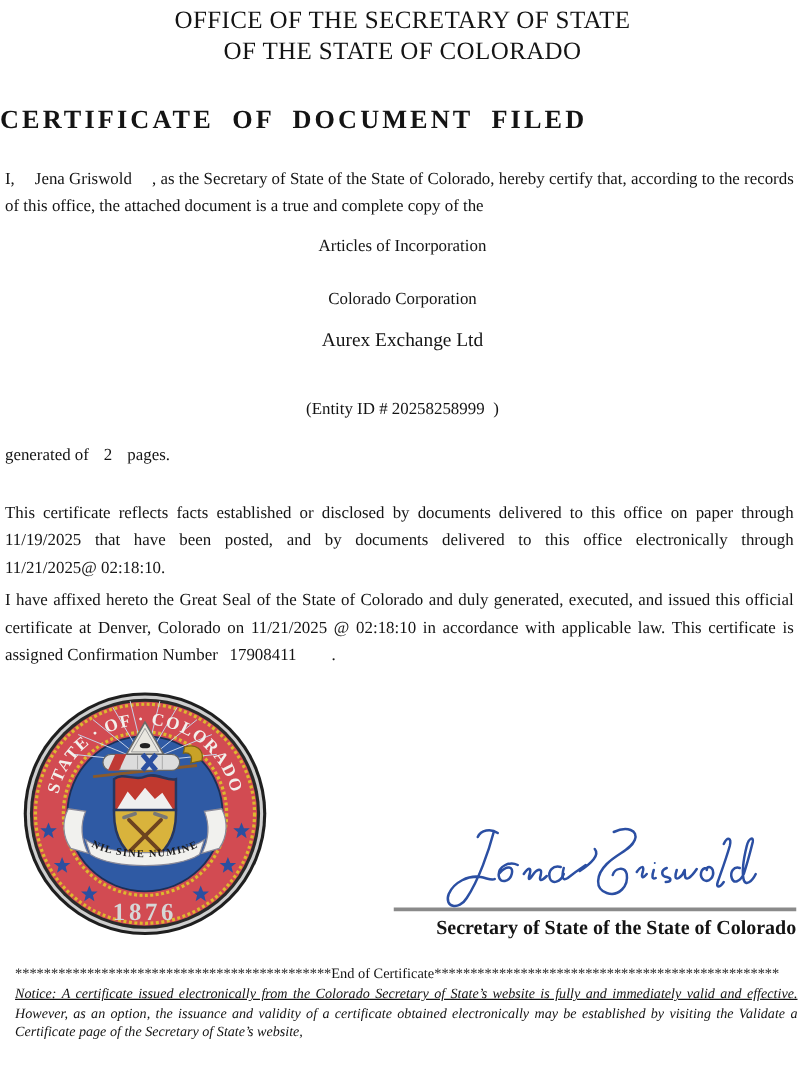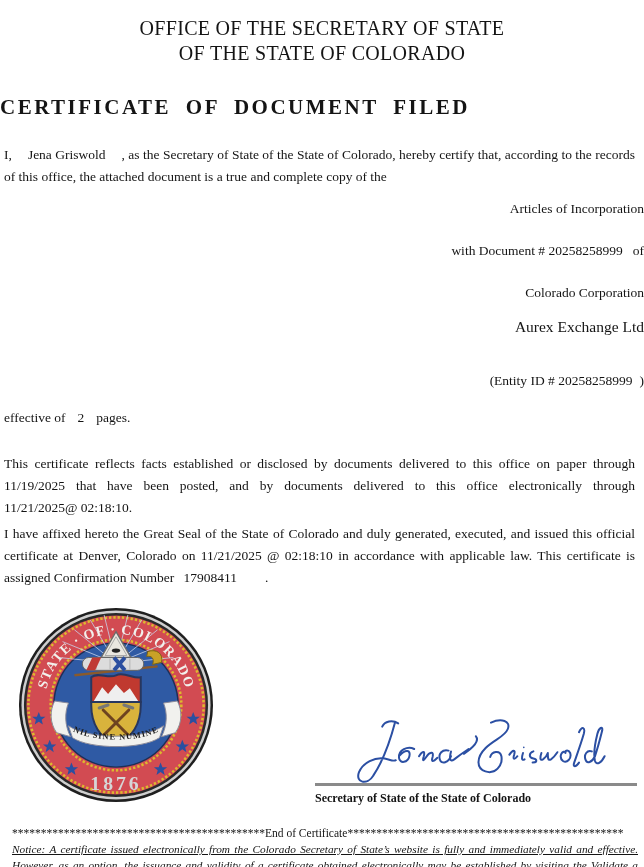--- a/index.html
+++ b/index.html
@@ -1,43 +1,43 @@
 <!DOCTYPE html>
 <html><head>
 <meta charset="utf-8">
 <style>
   html,body{margin:0;padding:0;background:#fff;}
   body{width:644px;height:867px;overflow:hidden;font-family:"Liberation Serif",serif;color:#141414;}
   .page{width:644px;height:867px;position:relative;}
-  .hdr{padding-top:16px;text-align:center;font-size:20px;line-height:25px;letter-spacing:0.3px;}
+  .hdr{padding-top:4px;text-align:center;font-size:20px;line-height:25px;letter-spacing:0.3px;}
   .title{margin:28px 0 0 0;text-align:left;font-size:21px;font-weight:bold;letter-spacing:2.5px;word-spacing:7px;line-height:26px;}
   .para{margin:0;padding:0 9px 0 4px;font-size:13.5px;line-height:22px;}
   .just{text-align:justify;}
-  .center{margin:0;text-align:right;font-size:13.5px;line-height:22px;}
+  .center{margin:0;text-align:center;font-size:13.5px;line-height:22px;}
   .mt-p1{margin-top:24px;}
   .mt-articles{margin-top:10px;}
   .mt-withdoc{margin-top:20px;}
   .entity-name{font-size:15.5px;margin-top:12px;}
   .mt-corp{margin-top:20px;}
   .mt-entityid{margin-top:32px;}
   .mt-consist{margin-top:15px;}
   .mt-facts{margin-top:24px;}
   .mt-issue{margin-top:4px;}
   .gap-name{margin:0 16px;}
   .gap-md{margin:0 12px;}
   .gap-of{margin-left:10px;}
   .gap-paren{margin-left:7px;}
   .gap-conf{margin-left:6px;margin-right:28px;}
   .val{white-space:nowrap;}
   .seal-sig-row{position:relative;height:200px;margin-top:17px;}
   .seal{position:absolute;left:17px;top:0;width:198px;height:198px;}
   .sig-block{position:absolute;right:7px;bottom:0;width:322px;}
   .sig-svg{display:block;margin:0 0 -6px 14px;}
   .sig-line{border-top:3px solid #8a8a8a;width:100%;}
-  .sig-label{text-align:left;font-weight:bold;font-size:12px;padding-top:5px;}
+  .sig-label{text-align:right;font-weight:bold;font-size:16px;padding-top:5px;}
   .footer{margin-top:19px;padding:0 6px 0 12px;}
   .endline{font-size:11.5px;line-height:16px;white-space:nowrap;overflow:hidden;}
   .notice{margin:1px 0 0 0;font-style:italic;font-size:11.3px;line-height:15.5px;text-align:justify;}
   .u{text-decoration:underline;}
 </style>
 </head>
 <body>
 
 <div class="page">
 
@@ -45,29 +45,28 @@
     <div>OFFICE OF THE SECRETARY OF STATE</div>
     <div>OF THE STATE OF COLORADO</div>
   </div>
 
   <div class="title">CERTIFICATE OF DOCUMENT FILED</div>
 
   <p class="para just mt-p1"><span>I,</span><span class="val gap-name">Jena Griswold</span><span>, as the Secretary of State of the State of Colorado, hereby certify that, according to the records of this office, the attached document is a true and complete copy of the</span></p>
 
   <p class="center mt-articles">Articles of Incorporation</p>
 
-  <p class="center mt-withdoc"><span>with Document #</span> <span class="val">20258258999</span><span class="gap-of">of</span></p>
 
   <p class="center mt-corp">Colorado Corporation</p>
 
   <p class="center entity-name">Aurex Exchange Ltd</p>
 
   <p class="center mt-entityid"><span>(Entity ID #</span> <span class="val">20258258999</span><span class="gap-paren">)</span></p>
 
-  <p class="para mt-consist"><span>effective of</span><span class="val gap-md">2</span><span>pages.</span></p>
+  <p class="para mt-consist"><span>generated of</span><span class="val gap-md">2</span><span>pages.</span></p>
 
   <p class="para just mt-facts"><span>This certificate reflects facts established or disclosed by documents delivered to this office on paper through </span><span class="val">11/19/2025</span><span> that have been posted, and by documents delivered to this office electronically through </span><span class="val">11/21/2025@ 02:18:10.</span></p>
 
   <p class="para just mt-issue"><span>I have affixed hereto the Great Seal of the State of Colorado and duly generated, executed, and issued this official certificate at Denver, Colorado on </span><span class="val">11/21/2025 @ 02:18:10</span><span> in accordance with applicable law. This certificate is assigned Confirmation Number </span><span class="val gap-conf">17908411</span><span>.</span></p>
 
   <div class="seal-sig-row">
 
     <div class="seal">
       <svg viewBox="0 0 200 200" width="198" height="198">
         <defs>

